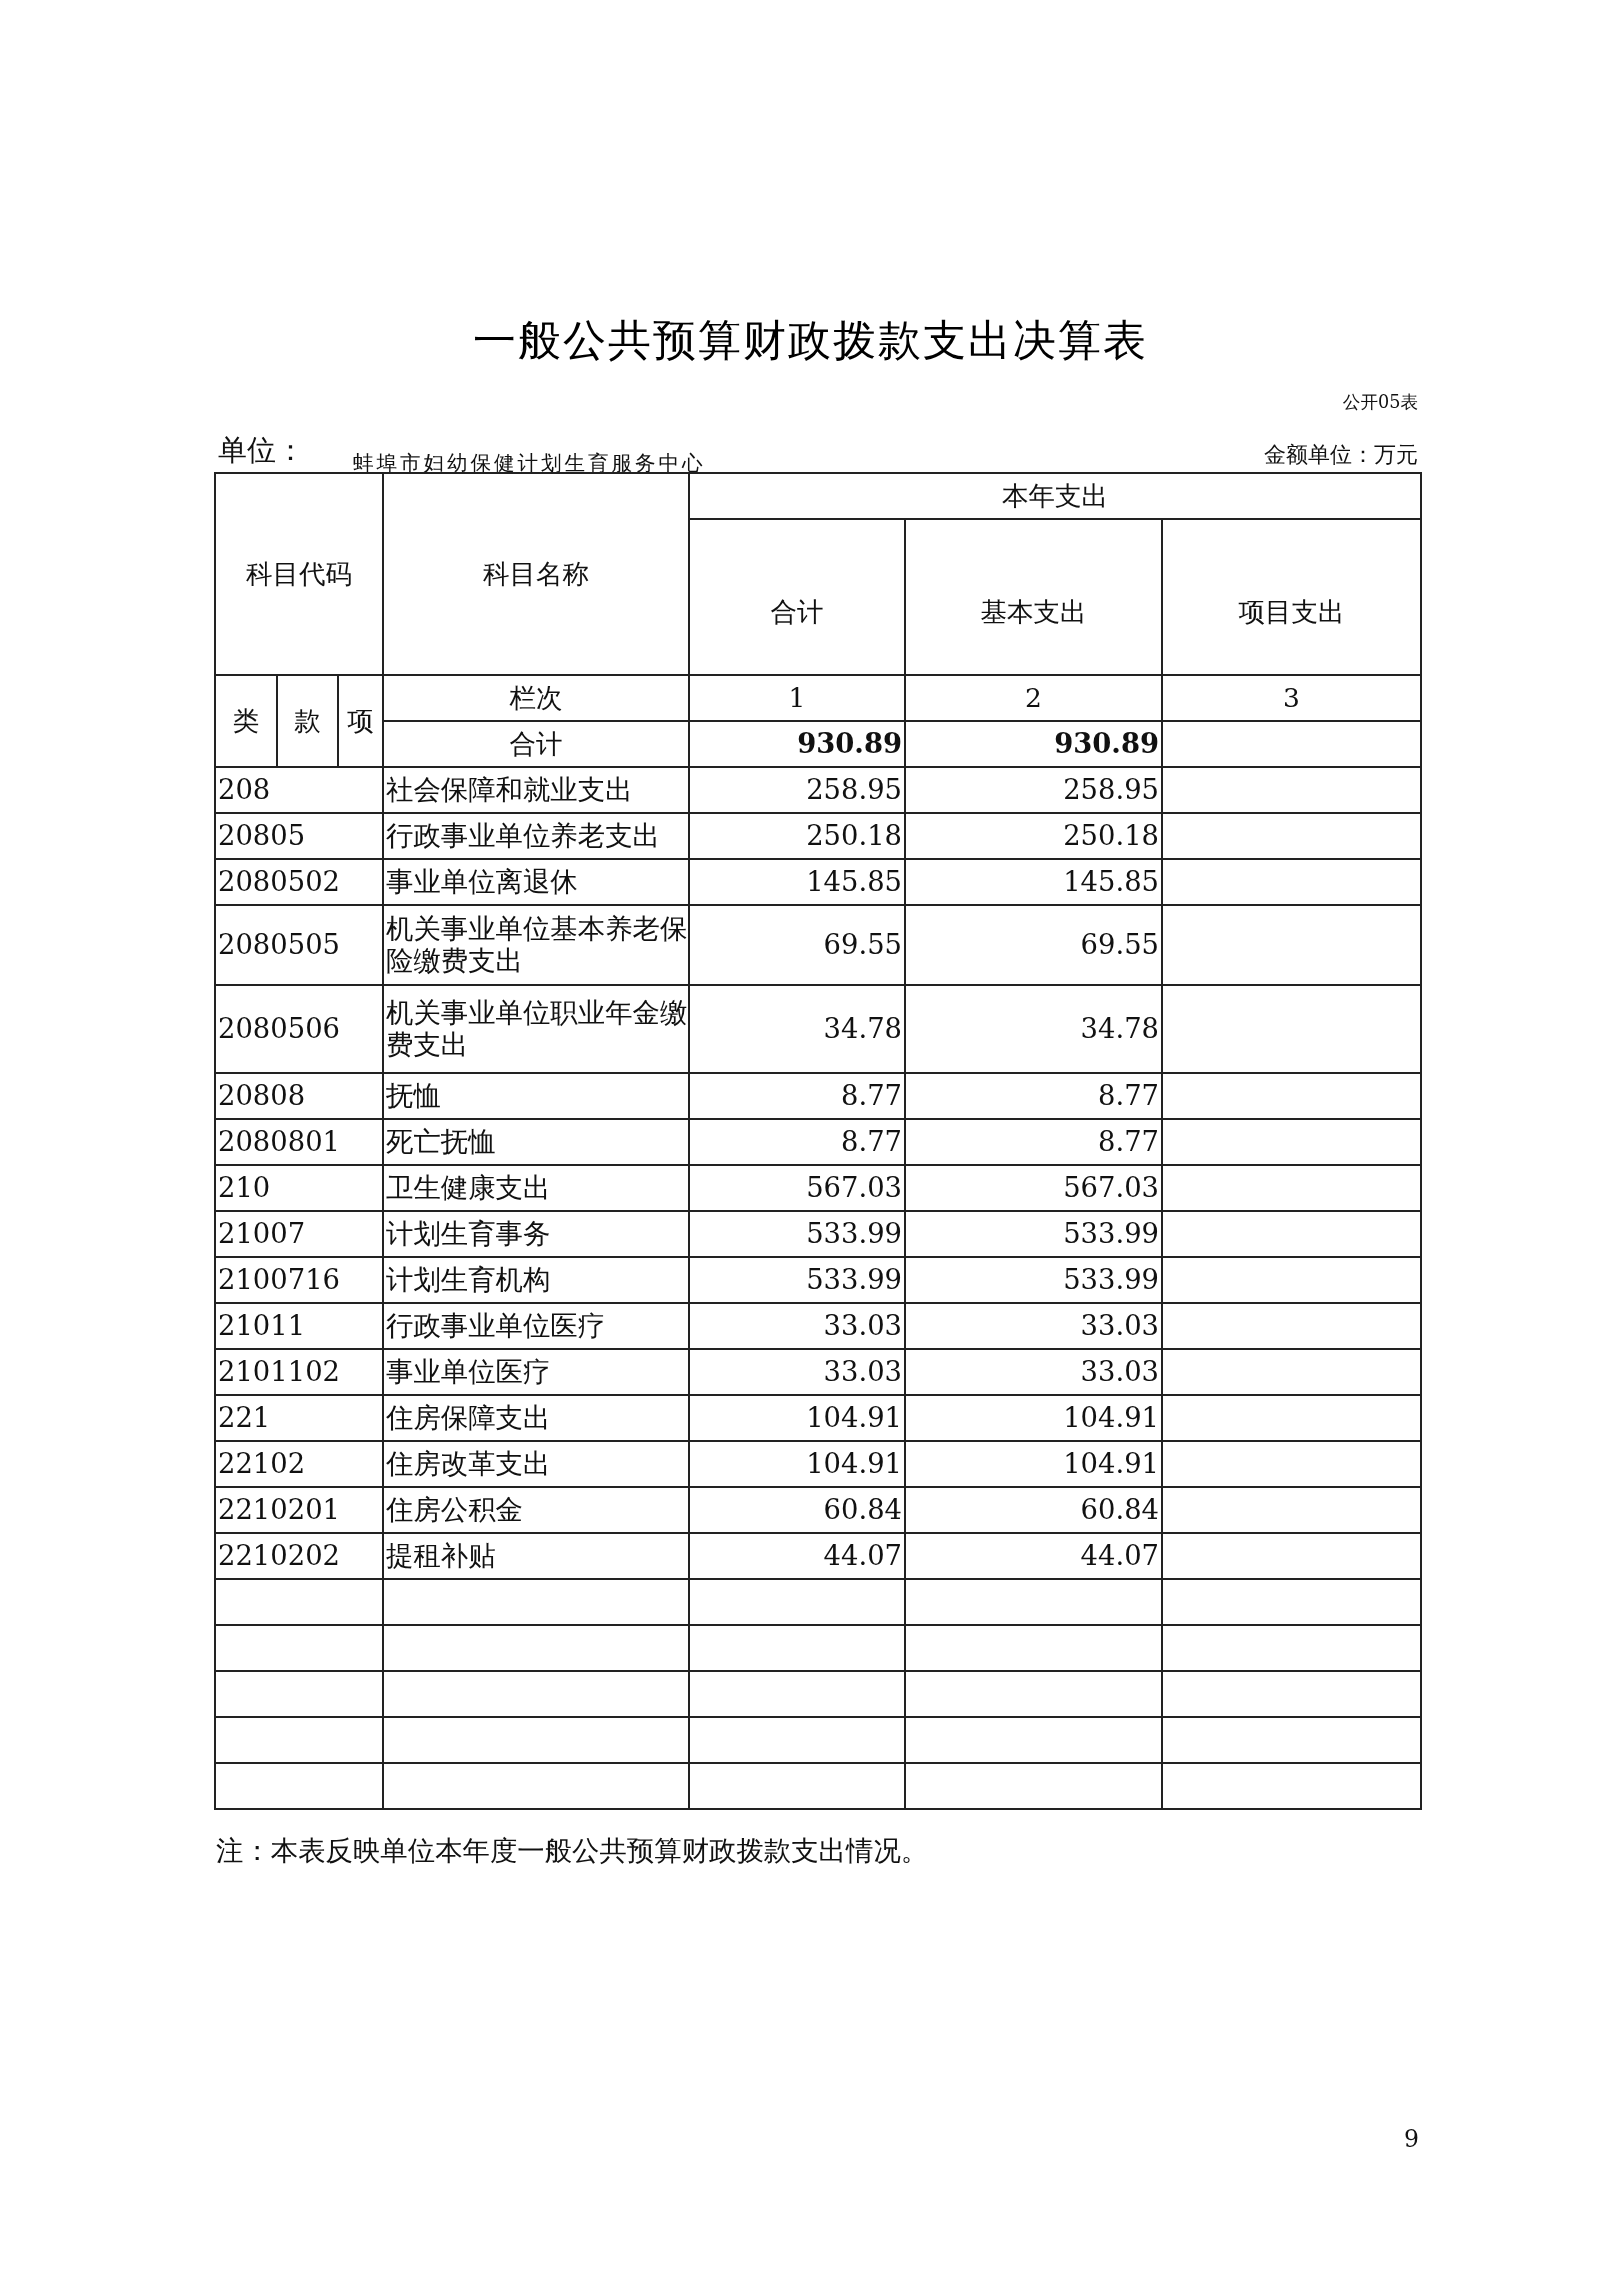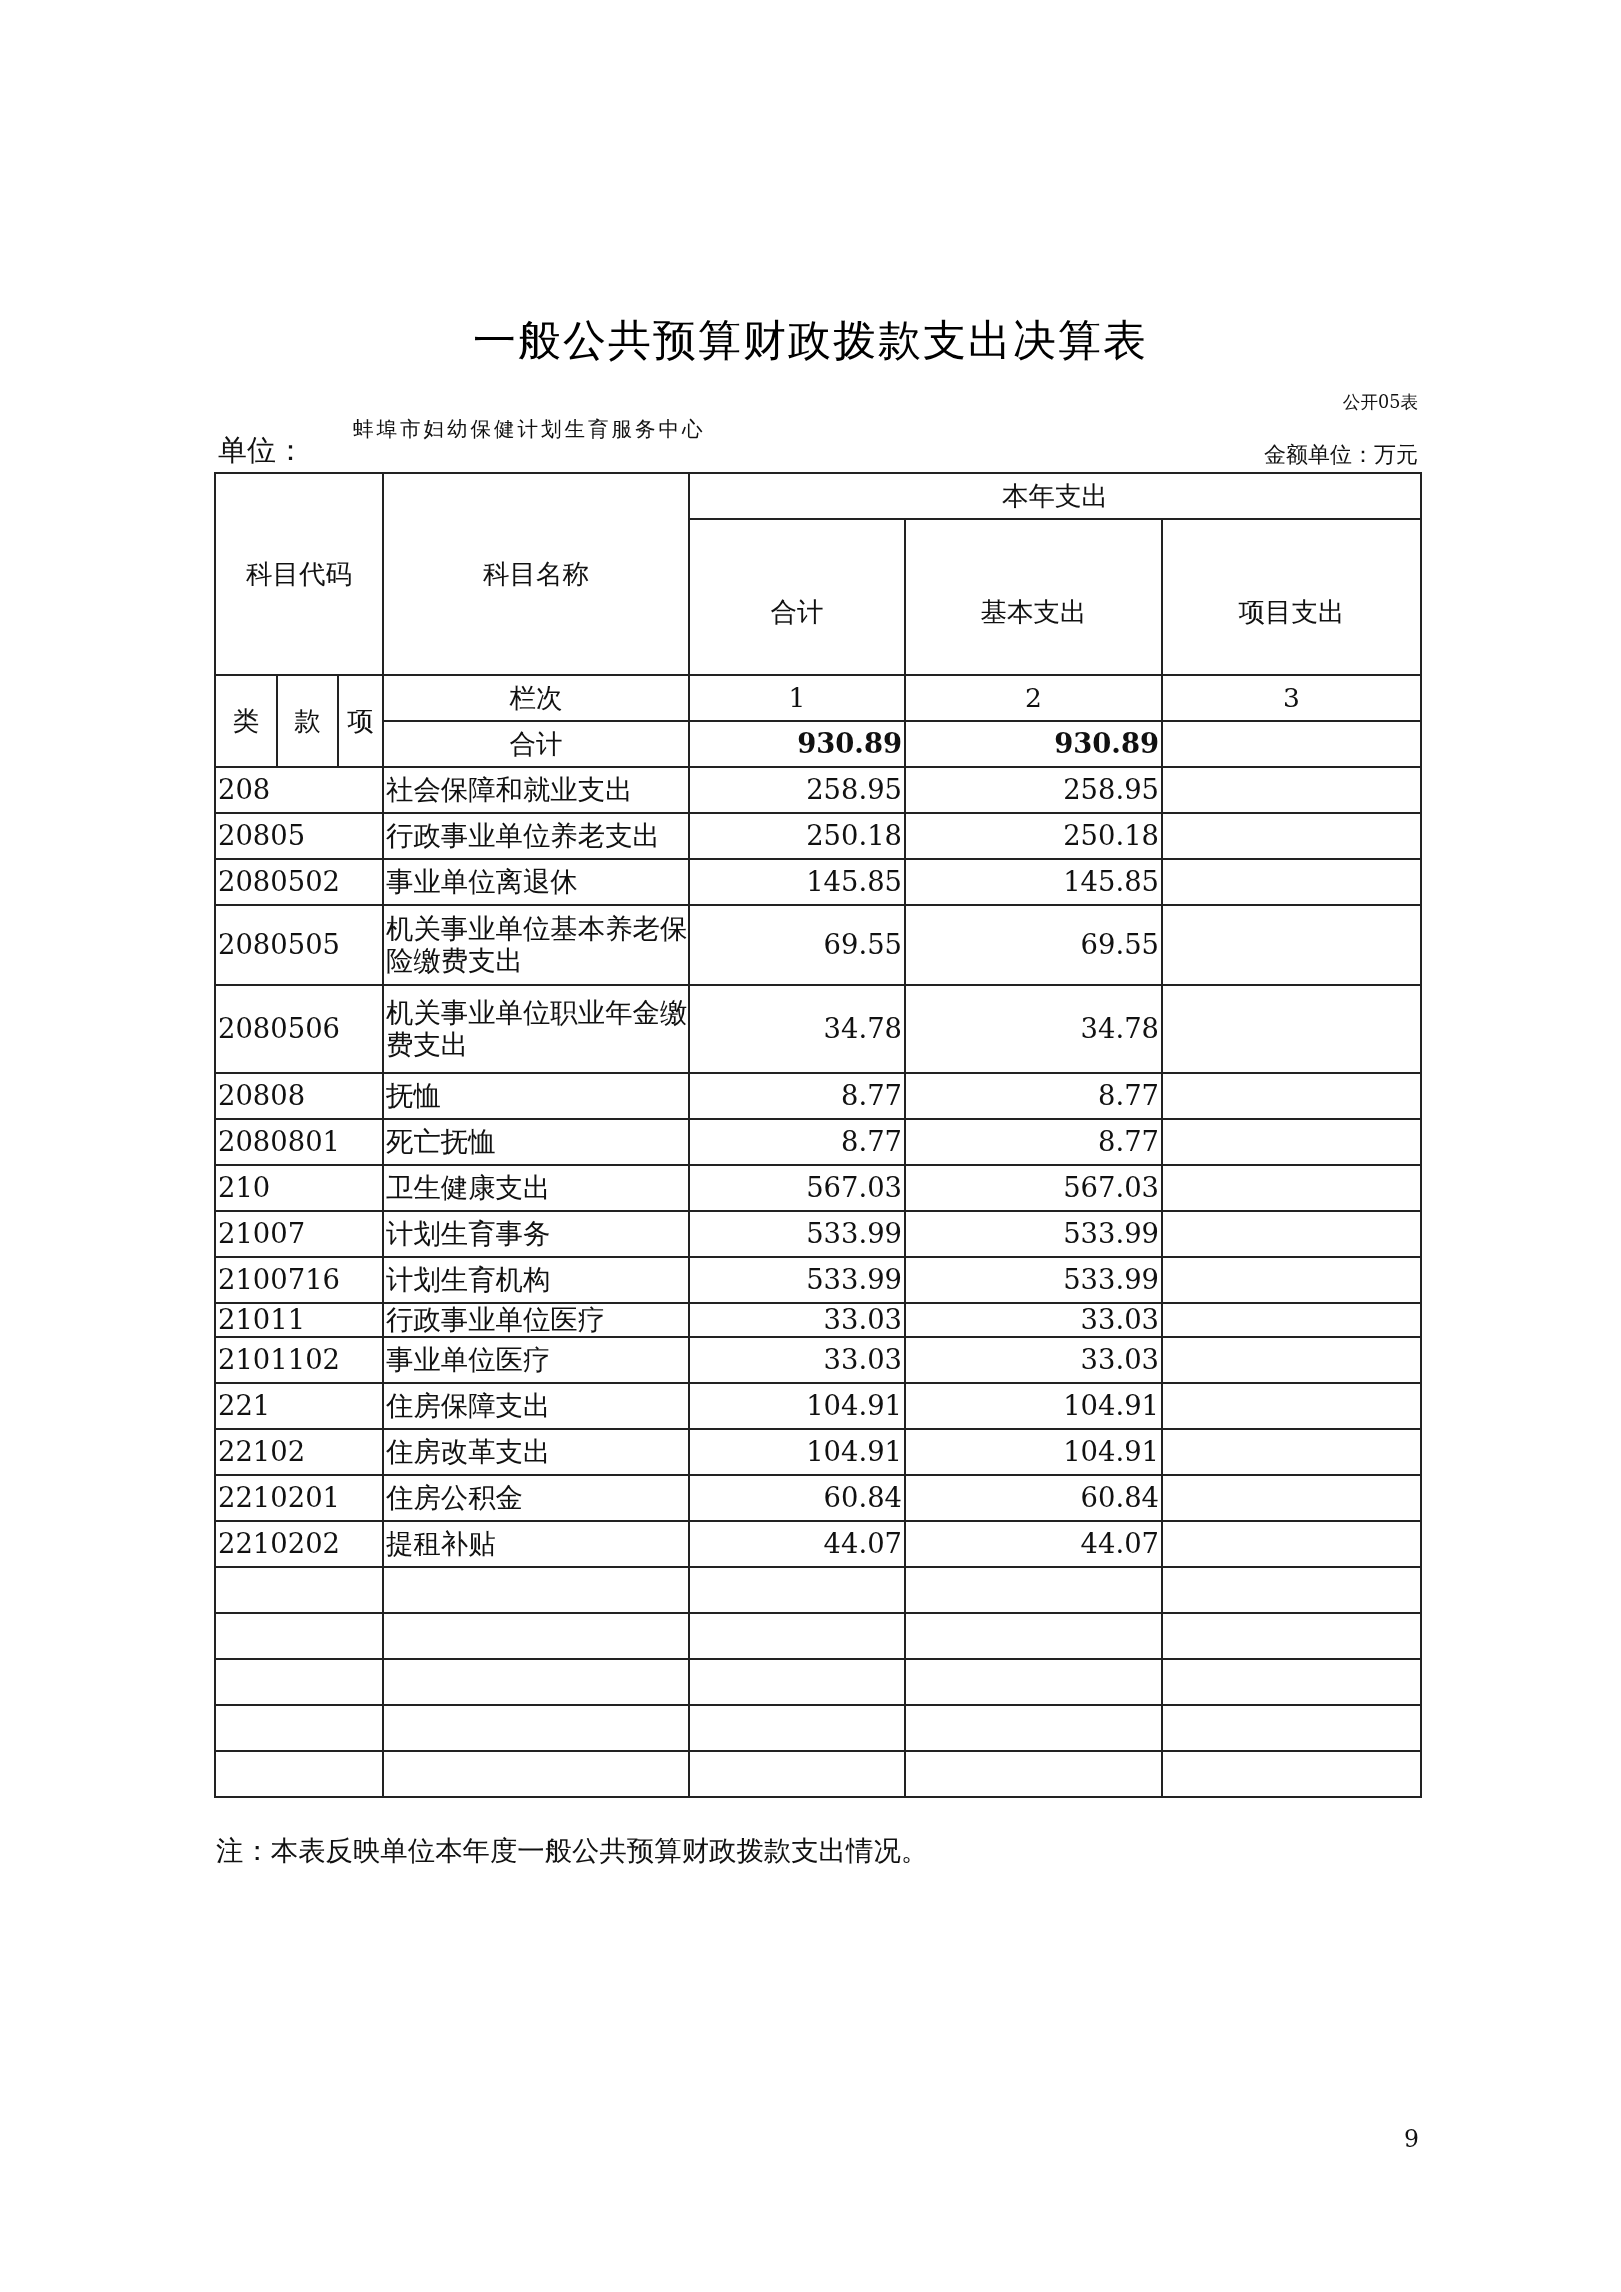--- a/index.html
+++ b/index.html
@@ -4,21 +4,21 @@
 <style>
   html, body { margin: 0; padding: 0; background: #ffffff; }
   body { width: 1621px; height: 2293px; position: relative; overflow: hidden;
          font-family: "DejaVu Serif", "Liberation Serif", serif; color: #111; }
   .abs { position: absolute; }
   .title { left: 0; width: 1621px; top: 312px; text-align: center;
            font-family: "DejaVu Sans", "Liberation Sans", sans-serif;
            font-size: 43px; font-weight: normal; letter-spacing: 2px; color: #000; }
   .form-no { right: 203px; top: 390px; font-size: 17.6px; }
   .unit-label { left: 218px; top: 431px; font-size: 29px; }
-  .unit-name { left: 353px; top: 415px; font-size: 20.6px; letter-spacing: 2.9px; }
+  .unit-name { left: 353px; top: 449px; font-size: 20.6px; letter-spacing: 2.9px; }
   .amount-unit { right: 203px; top: 440px; font-size: 22px; }
   table.main { position: absolute; left: 214px; top: 472px; border-collapse: collapse;
                table-layout: fixed; width: 1205px; }
   table.main td { border: 2px solid #222; padding: 0; font-size: 27.4px; line-height: 1.15;
                   overflow: hidden; white-space: nowrap; }
   .c { text-align: center; }
   .r { text-align: right; padding-right: 2px !important; }
   .l { text-align: left; padding-left: 2px !important; }
   .wrap { white-space: normal !important; word-break: break-all; }
   .bold { font-weight: bold; }
@@ -136,21 +136,21 @@
         <td class="r">533.99</td>
         <td class="r"></td>
       </tr>
       <tr style="height: 46px;">
         <td class="l" colspan="3">2100716</td>
         <td class="l">计划生育机构</td>
         <td class="r">533.99</td>
         <td class="r">533.99</td>
         <td class="r"></td>
       </tr>
-      <tr style="height: 33px;">
+      <tr style="height: 46px;">
         <td class="l" colspan="3">21011</td>
         <td class="l">行政事业单位医疗</td>
         <td class="r">33.03</td>
         <td class="r">33.03</td>
         <td class="r"></td>
       </tr>
       <tr style="height: 46px;">
         <td class="l" colspan="3">2101102</td>
         <td class="l">事业单位医疗</td>
         <td class="r">33.03</td>

